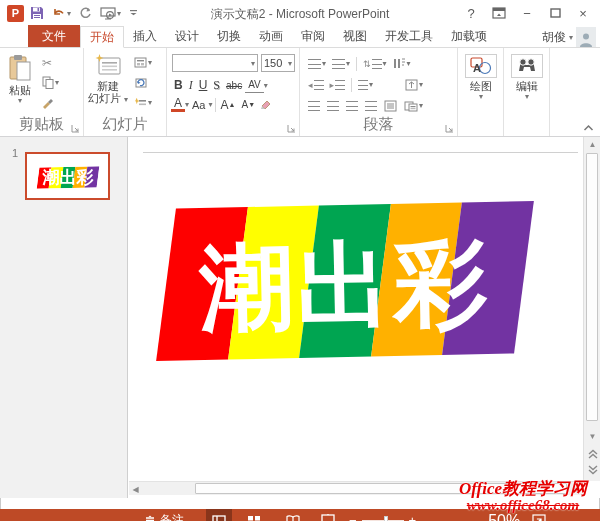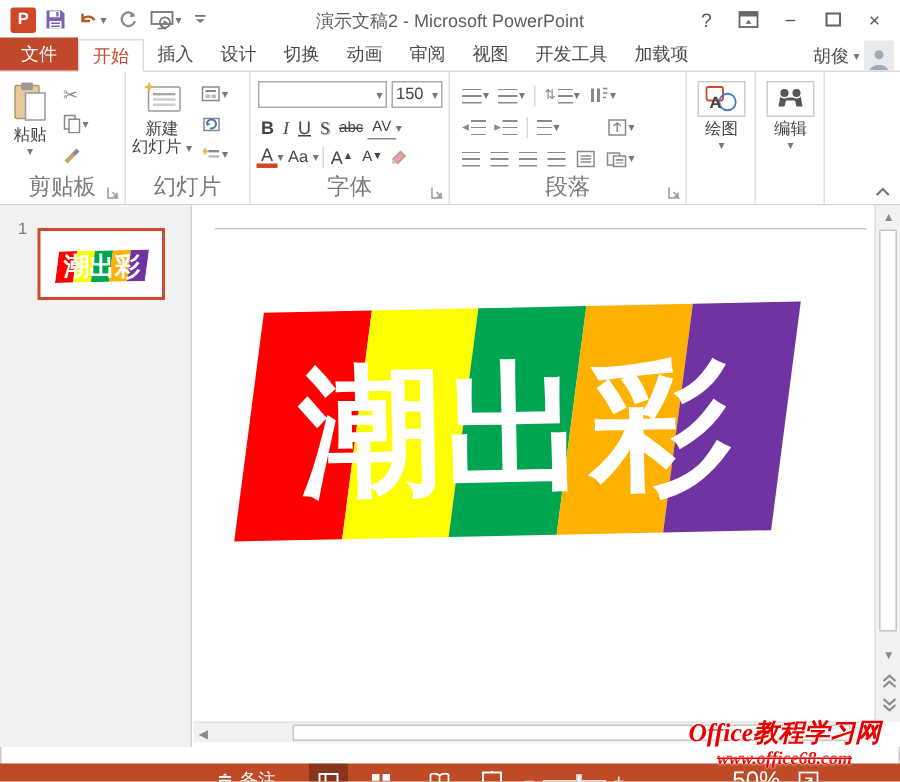--- a/index.html
+++ b/index.html
@@ -11,21 +11,21 @@
   .titlebar { position:absolute; left:0; top:0; width:600px; height:26px; background:#fff; display:flex; align-items:center; }
   .qat { display:flex; align-items:center; gap:4px; padding-left:7px; }
   .qat-btn { display:flex; align-items:center; justify-content:center; height:20px; padding:0 2px; color:#666; }
   .pp-logo { width:17px; height:17px; background:#D04727; border-radius:2px; color:#fff; font-weight:bold; font-size:11px; display:flex; align-items:center; justify-content:center; }
   .tiny-arrow { font-size:8px; color:#777; margin-left:1px; }
   .title-text { position:absolute; left:0; right:0; text-align:center; top:6px; font-size:12px; color:#5d5d5d; pointer-events:none; }
   .win-controls { position:absolute; right:4px; top:0; height:26px; display:flex; align-items:center; gap:2px; }
   .win-btn { width:26px; height:22px; display:flex; align-items:center; justify-content:center; color:#585858; font-size:13px; }
 
   
-  .tabrow { position:absolute; left:0; top:26px; width:600px; height:22px; background:#fff; display:flex; align-items:flex-end; border-bottom:1px solid #dcdcdc; }
+  .tabrow { position:absolute; left:0; top:26px; width:600px; height:22px; background:#fff; display:flex; align-items:flex-end; border-bottom:1px solid #dcdcdc;padding-left:28px; }
   .tab-file { height:22px; background:#C0492B; color:#fff; padding:0 14px; display:flex; align-items:center; font-size:12px; }
   .tab { height:22px; padding:0 9px; display:flex; align-items:center; color:#4a4a4a; font-size:12px; white-space:nowrap; }
   .tab.active { background:#fff; color:#C8492C; border:1px solid #dcdcdc; border-bottom:1px solid #fff; margin-bottom:-1px; }
   .tab-user { margin-left:auto; display:flex; align-items:center; gap:3px; padding-right:4px; color:#4a4a4a; }
   .avatar { width:20px; height:20px; background:#E8EBED; display:flex; align-items:flex-end; justify-content:center; overflow:hidden; }
 
   
   .ribbon { position:absolute; left:0; top:48px; width:600px; height:89px; background:#fff; border-bottom:1px solid #d4d4d6; display:flex; }
   .rgroup { position:relative; height:100%; border-right:1px solid #e2e2e2; }
   .rgroup-label { position:absolute; bottom:2px; left:0; right:0; text-align:center; font-size:15px; color:#7a7a7a; }
@@ -72,21 +72,21 @@
   .sb-viewbtn { width:26px; height:23px; display:flex; align-items:center; justify-content:center; }
   .sb-viewbtn.active { background:rgba(0,0,0,.28); }
   .sb-zoom { display:flex; align-items:center; margin-left:8px; gap:5px; }
   .sb-track { position:relative; width:42px; height:2px; background:rgba(255,255,255,.85); }
   .sb-knob { position:absolute; left:22px; top:-4px; width:4px; height:10px; background:#fff; border:1px solid rgba(0,0,0,.2); }
   .sb-percent { margin-left:72px; font-size:16px; }
 
   
   .watermark { position:absolute; right:2px; top:480px; width:150px; text-align:center; z-index:60; color:#E60000; font-family:"Liberation Serif","DejaVu Serif",serif; font-style:italic; font-weight:bold; text-shadow:0 0 2px rgba(255,255,255,.9),0 0 1px #fff; pointer-events:none; }
   .wm1 { font-size:17px; line-height:18px; }
-  .wm2 { font-size:12px; line-height:15px; text-decoration:line-through; }
+  .wm2 { font-size:15px; line-height:15px; text-decoration:line-through; }
 
   svg { display:block; }
 </style>
 </head>
 <body>
 
 <div id="app">
 
   <div class="titlebar">
     <div class="qat">
@@ -316,21 +316,20 @@
           </div>
         <div class="smallbtn">
           <span>
               <svg width="12" height="11" viewBox="0 0 12 11">
                 <path d="M2 7 L7 2 L10 5 L5 10 Z" fill="#E8A0B4" stroke="#b97"></path>
                 <path d="M2 7 L5 10 L1 10 Z" fill="#c9c9c9"></path>
               </svg>
             </span>
         </div>
       </div>
-      <div class="rgroup-label">字体</div>
       <div class="launcher">
         <svg width="9" height="9" viewBox="0 0 9 9">
             <path d="M1 1 L1 8 L8 8" fill="none" stroke="#999"></path>
             <path d="M4 4 L7 7 M7 4.5 L7 7 L4.5 7" stroke="#999" fill="none"></path>
           </svg>
       </div>
     </div>
 
     <div class="rgroup" style="width:158px;">
       <div style="display:flex; align-items:center; gap:2px; padding:7px 2px 0 6px;">

